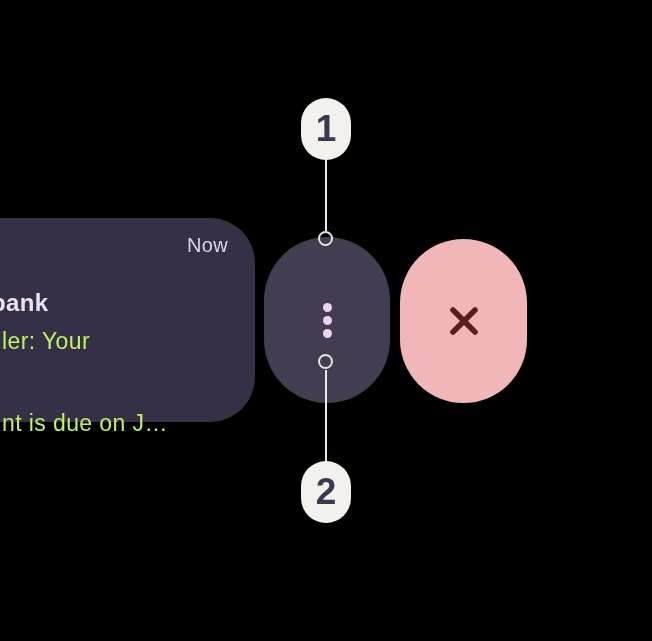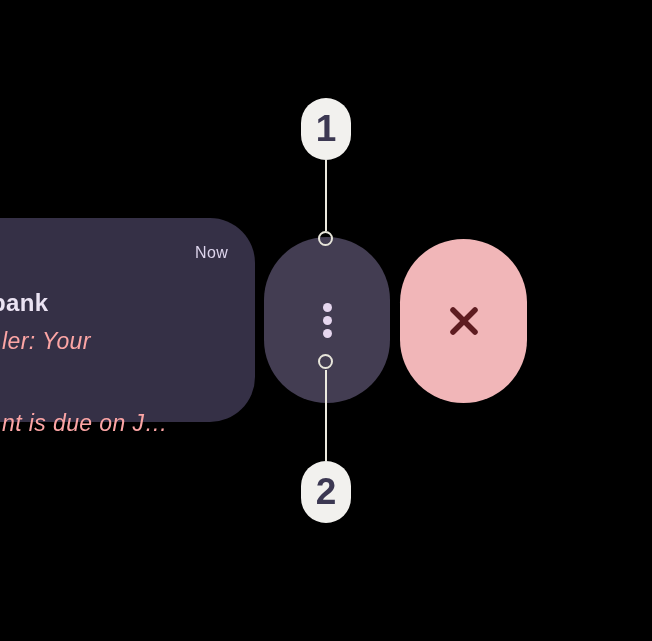--- a/index.html
+++ b/index.html
@@ -15,42 +15,41 @@
   
   .notification-card {
     position: absolute;
     left: -45px; top: 218px;
     width: 300px; height: 204px;
     background: #353046;
     border-radius: 45px;
   }
   .n-timestamp {
     position: absolute;
-    top: 26px; right: 27px;
-    font-size: 16px;
+    top: 16px; right: 27px;
+    font-size: 20px;
     letter-spacing: 0.3px;
     color: #ddd4ec;
   }
   .n-title {
     position: absolute;
     left: 36px; top: 71px;
     font-size: 24px;
     font-weight: 700;
     letter-spacing: 0.4px;
     color: #ebe3f3;
     white-space: nowrap;
   }
   .n-body-line {
     position: absolute;
     left: 47px;
     font-size: 23px;
     letter-spacing: 0.4px;
-    color: #fca5a5;
+    color: #bef264;
     white-space: nowrap;
-    font-style: italic;
   }
   .n-body-1 { top: 110px; }
   .n-body-2 { top: 146px; margin-top: 46px; }
 
   
   .menu-button {
     position: absolute;
     left: 264px; top: 237px;
     width: 126px; height: 166px;
     border-radius: 63px;

